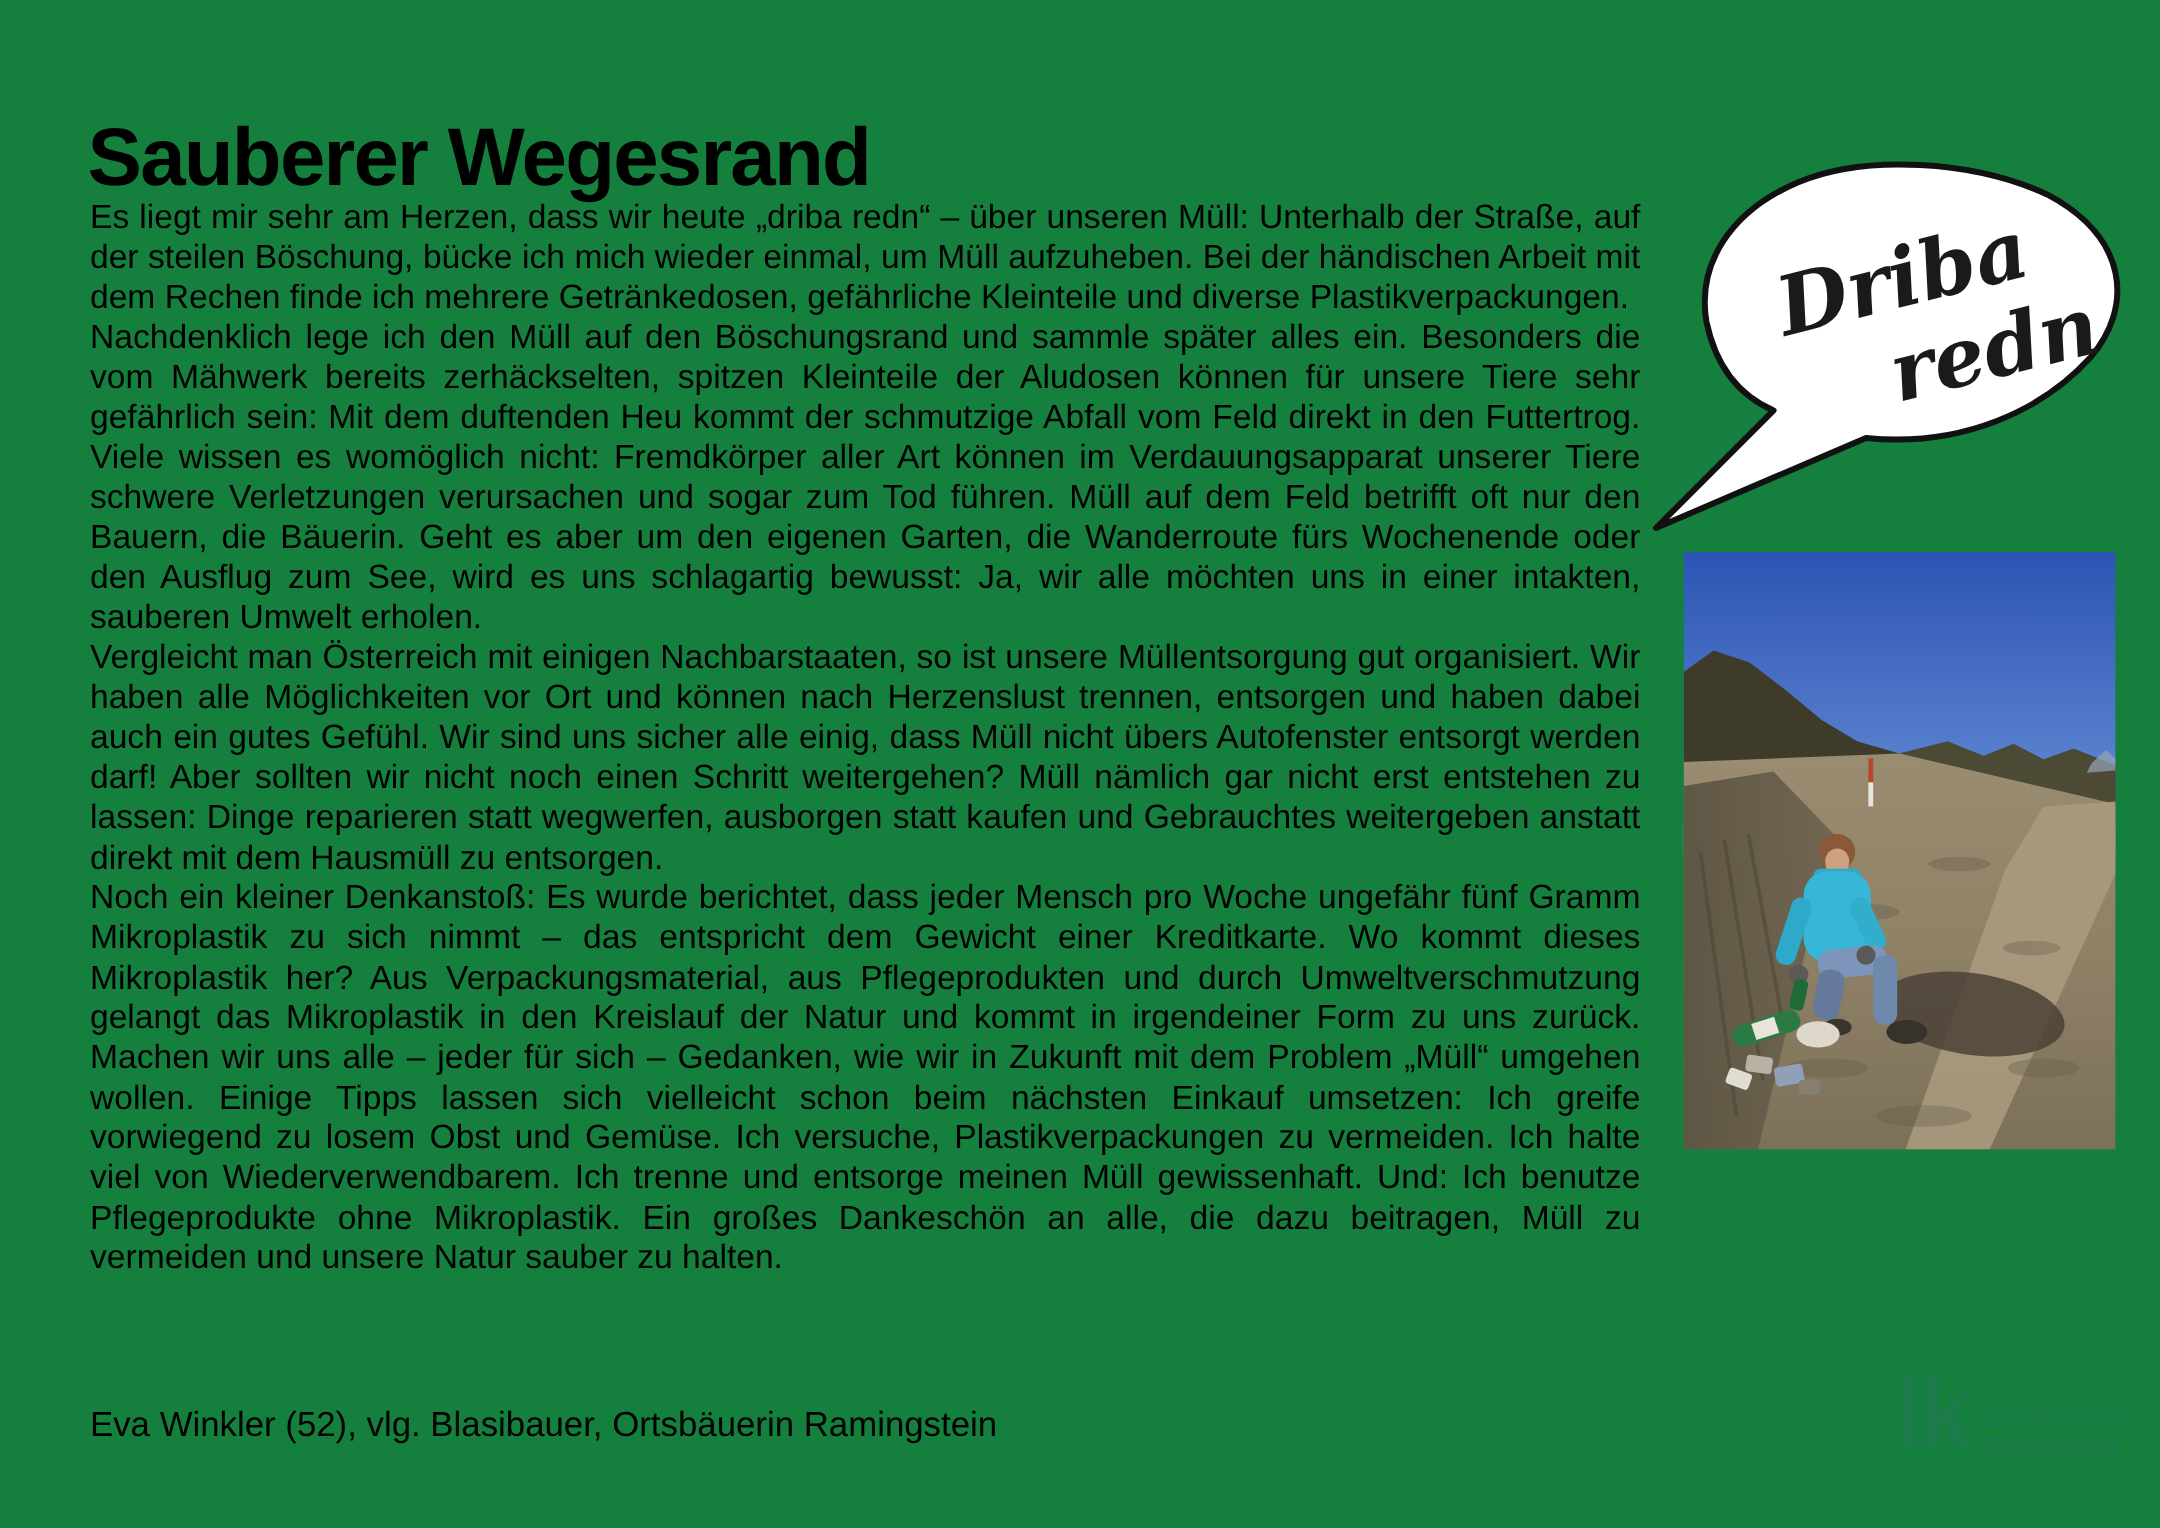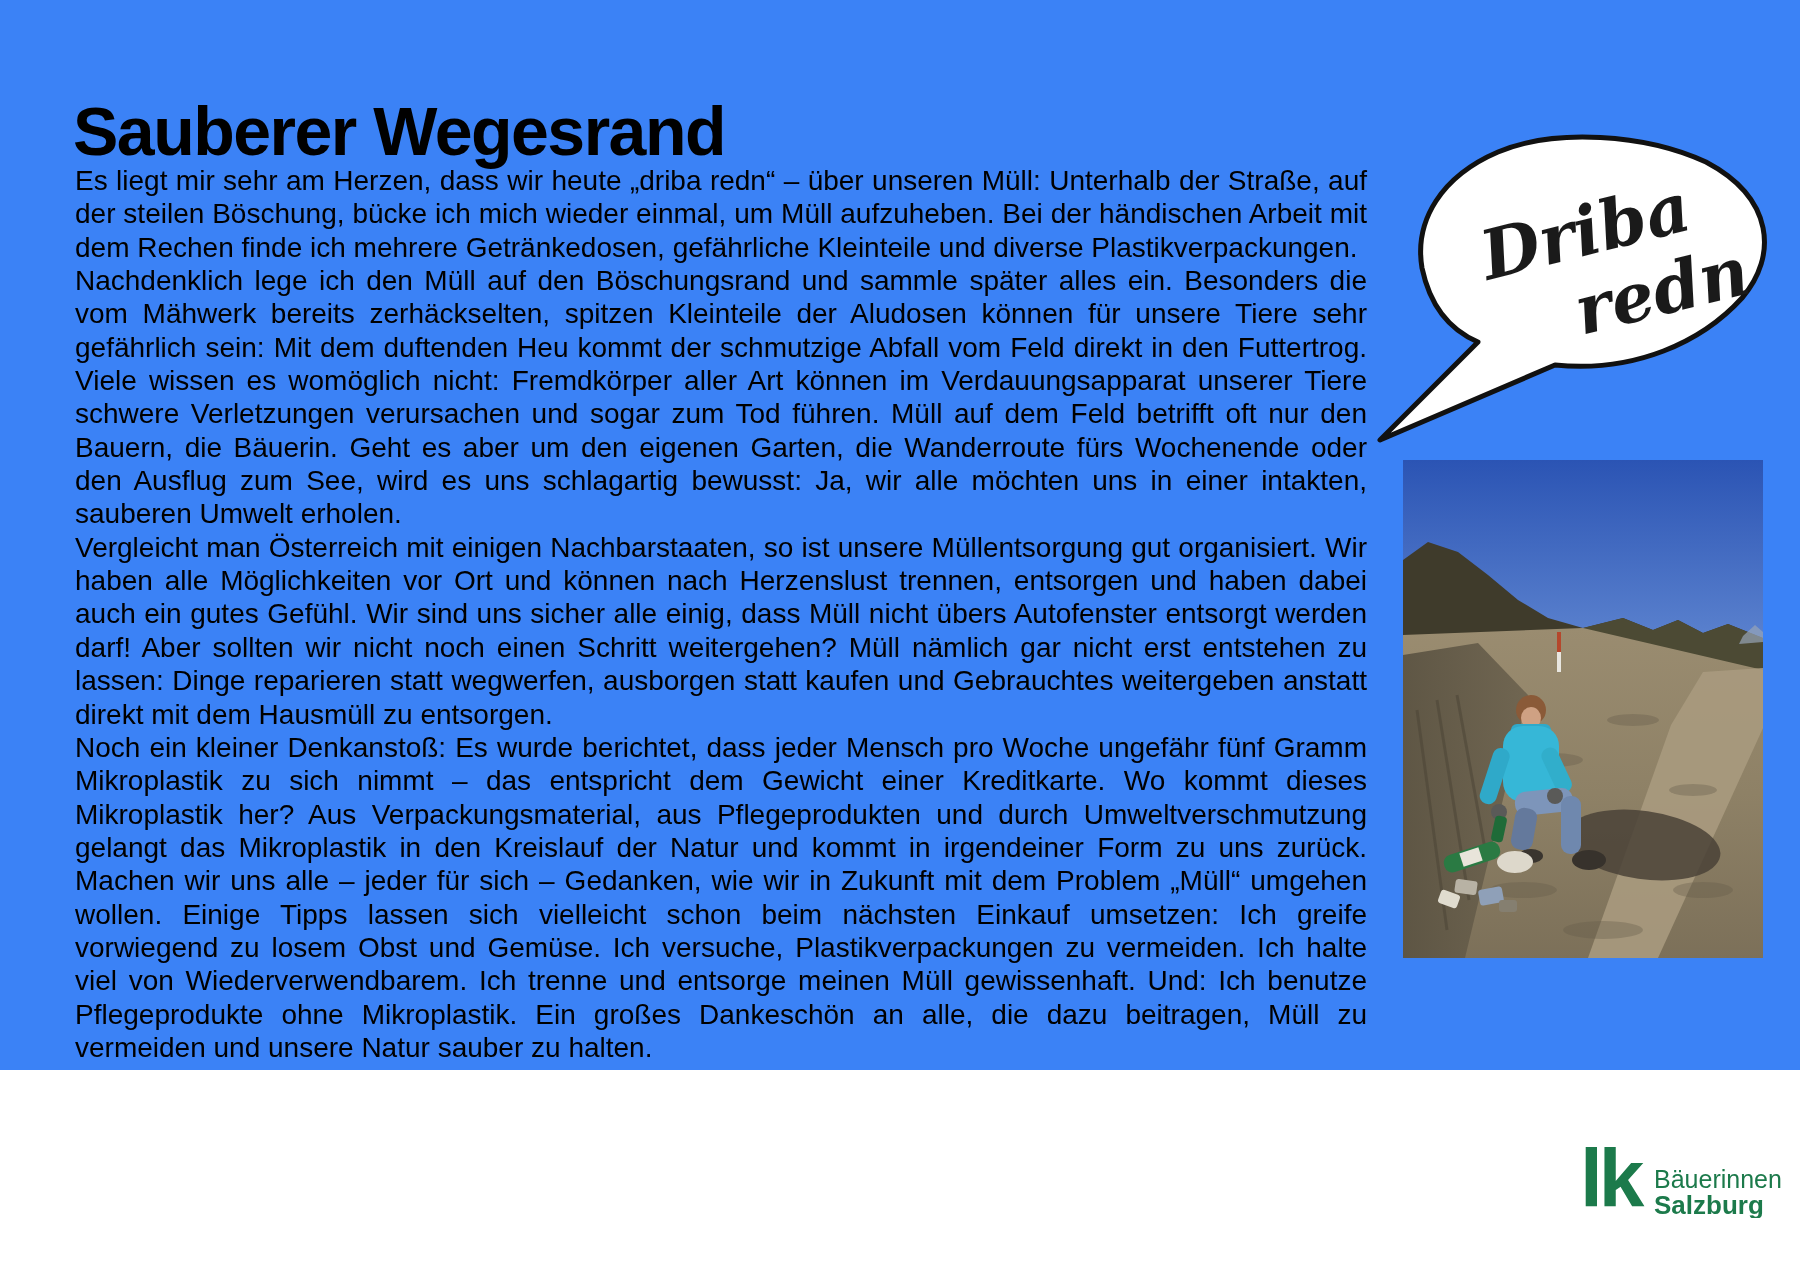--- a/index.html
+++ b/index.html
@@ -3,21 +3,21 @@
 <meta charset="utf-8">
 <style>
   html,body{
     margin:0; padding:0;
     width:1800px; height:1273px;
     background:#ffffff;
     font-family:"Liberation Sans", sans-serif;
     color:#000;
     overflow:hidden;
   }
-  .page{ position:absolute; inset:0; width:1800px; height:1070px; background:#3b82f6; }
+  .page{ position:absolute; inset:0; width:1800px; height:1273px; background:#15803d; }
 
   .title{
     position:absolute; left:73px; top:96px;
     font-size:68px; font-weight:bold; letter-spacing:-1.5px;
     line-height:70px; margin:0; white-space:nowrap;
   }
 
   .body-text{
     position:absolute; left:75px; top:164px; width:1292px;
     font-size:28px; line-height:33.35px;
@@ -55,20 +55,21 @@
 
   <h1 class="title">Sauberer Wegesrand</h1>
 
   <div class="body-text">
     <p>Es liegt mir sehr am Herzen, dass wir heute „driba redn“ – über unseren Müll: Unterhalb der Straße, auf der steilen Böschung, bücke ich mich wieder einmal, um Müll aufzuheben. Bei der händischen Arbeit mit dem Rechen finde ich mehrere Getränkedosen, gefährliche Kleinteile und diverse Plastikverpackungen.</p>
     <p>Nachdenklich lege ich den Müll auf den Böschungsrand und sammle später alles ein. Besonders die vom Mähwerk bereits zerhäckselten, spitzen Kleinteile der Aludosen können für unsere Tiere sehr gefährlich sein: Mit dem duftenden Heu kommt der schmutzige Abfall vom Feld direkt in den Futtertrog. Viele wissen es womöglich nicht: Fremdkörper aller Art können im Verdauungsapparat unserer Tiere schwere Verletzungen verursachen und sogar zum Tod führen. Müll auf dem Feld betrifft oft nur den Bauern, die Bäuerin. Geht es aber um den eigenen Garten, die Wanderroute fürs Wochenende oder den Ausflug zum See, wird es uns schlagartig bewusst: Ja, wir alle möchten uns in einer intakten, sauberen Umwelt erholen.</p>
     <p>Vergleicht man Österreich mit einigen Nachbarstaaten, so ist unsere Müllentsorgung gut organisiert. Wir haben alle Möglichkeiten vor Ort und können nach Herzenslust trennen, entsorgen und haben dabei auch ein gutes Gefühl. Wir sind uns sicher alle einig, dass Müll nicht übers Autofenster entsorgt werden darf! Aber sollten wir nicht noch einen Schritt weitergehen? Müll nämlich gar nicht erst entstehen zu lassen: Dinge reparieren statt wegwerfen, ausborgen statt kaufen und Gebrauchtes weitergeben anstatt direkt mit dem Hausmüll zu entsorgen.</p>
     <p>Noch ein kleiner Denkanstoß: Es wurde berichtet, dass jeder Mensch pro Woche ungefähr fünf Gramm Mikroplastik zu sich nimmt – das entspricht dem Gewicht einer Kreditkarte. Wo kommt dieses Mikroplastik her? Aus Verpackungsmaterial, aus Pflegeprodukten und durch Umweltverschmutzung gelangt das Mikroplastik in den Kreislauf der Natur und kommt in irgendeiner Form zu uns zurück. Machen wir uns alle – jeder für sich – Gedanken, wie wir in Zukunft mit dem Problem „Müll“ umgehen wollen. Einige Tipps lassen sich vielleicht schon beim nächsten Einkauf umsetzen: Ich greife vorwiegend zu losem Obst und Gemüse. Ich versuche, Plastikverpackungen zu vermeiden. Ich halte viel von Wiederverwendbarem. Ich trenne und entsorge meinen Müll gewissenhaft. Und: Ich benutze Pflegeprodukte ohne Mikroplastik. Ein großes Dankeschön an alle, die dazu beitragen, Müll zu vermeiden und unsere Natur sauber zu halten.</p>
   </div>
 
+  <div class="author-line">Eva Winkler (52), vlg. Blasibauer, Ortsbäuerin Ramingstein</div>
 
   <svg class="bubble-svg" viewBox="0 0 450 370">
     <path class="bubble-outline" d="M 128 232
          L 30 330
          L 205 255
          C 285 263, 352 232, 392 188
          C 428 146, 424 88, 356 52
          C 295 24, 205 18, 148 42
          C 92 66, 64 110, 72 158
          C 80 196, 100 220, 128 232 Z"></path>

